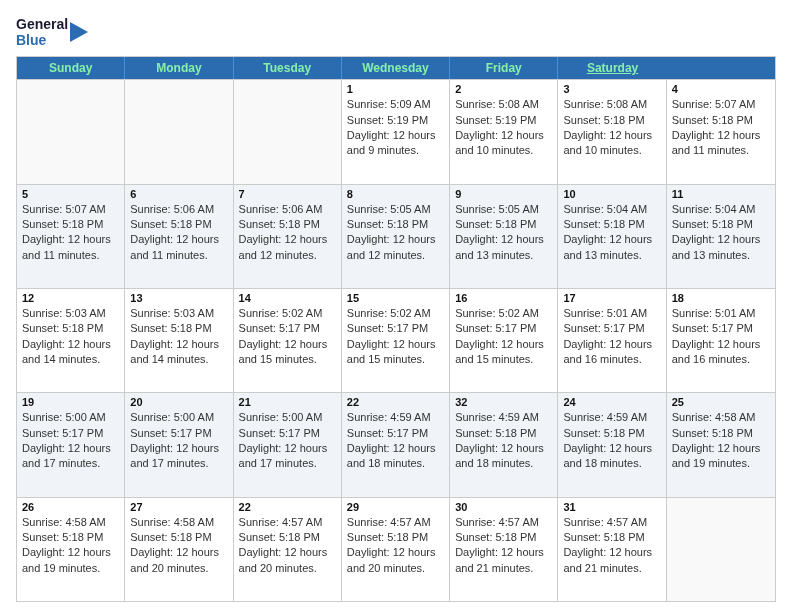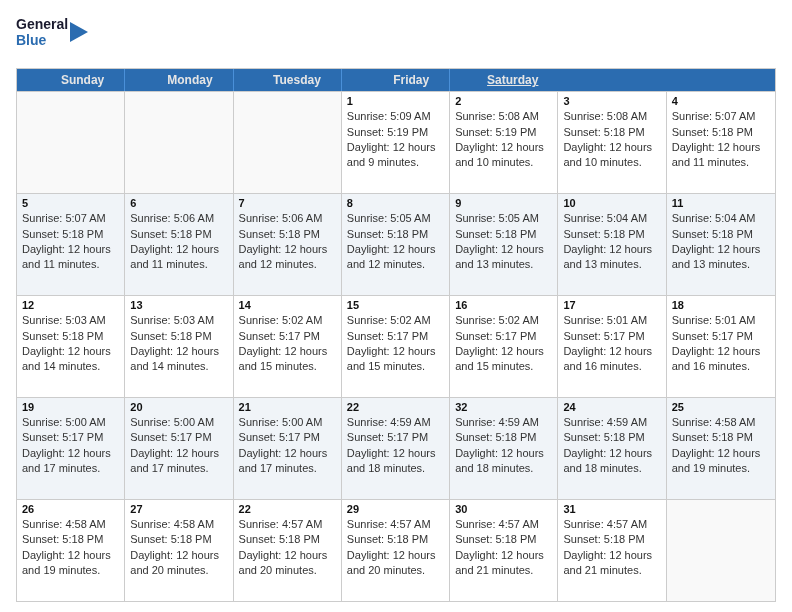--- a/index.html
+++ b/index.html
@@ -14,21 +14,21 @@
       width: 792px;
       height: 612px;
       padding: 16px 16px 10px 16px;
       display: flex;
       flex-direction: column;
     }
     .header {
       display: flex;
       justify-content: space-between;
       align-items: flex-end;
-      margin-bottom: 20px;
+      margin-bottom: 8px;
     }
     .logo {
       display: flex;
       align-items: center;
       gap: 2px;
     }
     .title-block {
       text-align: right;
     }
     .month-title {
@@ -46,25 +46,25 @@
       display: flex;
       flex-direction: column;
       border: 1px solid #ccc;
     }
     .cal-header-row {
       display: grid;
       grid-template-columns: repeat(7, 1fr);
       background: #2b6cb0;
     }
     .cal-header-cell {
-      color: #e5e5e5;
+      color: #86efac;
       font-size: 12px;
       font-weight: bold;
-      padding: 4px 20px;
-      text-align: right;
+      padding: 4px 12px;
+      text-align: center;
       border-right: 1px solid #4a90d9;
     }
     .cal-header-cell:last-child { border-right: none; text-decoration: underline; }
     .cal-body {
       flex: 1;
       display: flex;
       flex-direction: column;
     }
     .cal-week {
       display: grid;
@@ -116,20 +116,21 @@
       <div class="month-title"></div>
       <div class="location"></div>
     </div>
   </div>
 
   <div class="calendar">
     <div class="cal-header-row">
     <div class="cal-header-cell">Sunday</div>
         <div class="cal-header-cell">Monday</div>
         <div class="cal-header-cell">Tuesday</div>
+        <div class="cal-header-cell">Wednesday</div>
         <div class="cal-header-cell">Friday</div>
         <div class="cal-header-cell">Saturday</div>
       </div>
     <div class="cal-body">
     <div class="cal-week">
           <div class="cal-cell empty"></div>
           <div class="cal-cell empty"></div>
           <div class="cal-cell empty"></div>
           <div class="cal-cell">
             <div class="day-num">1</div>

